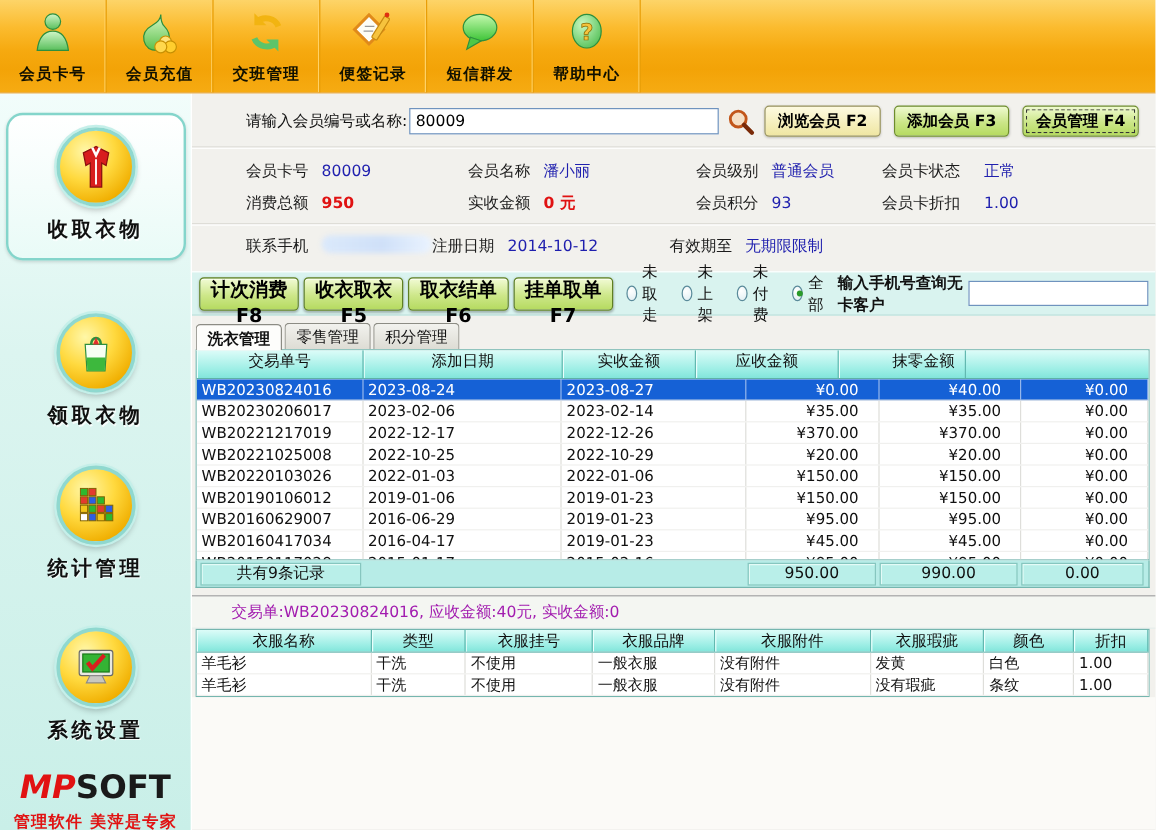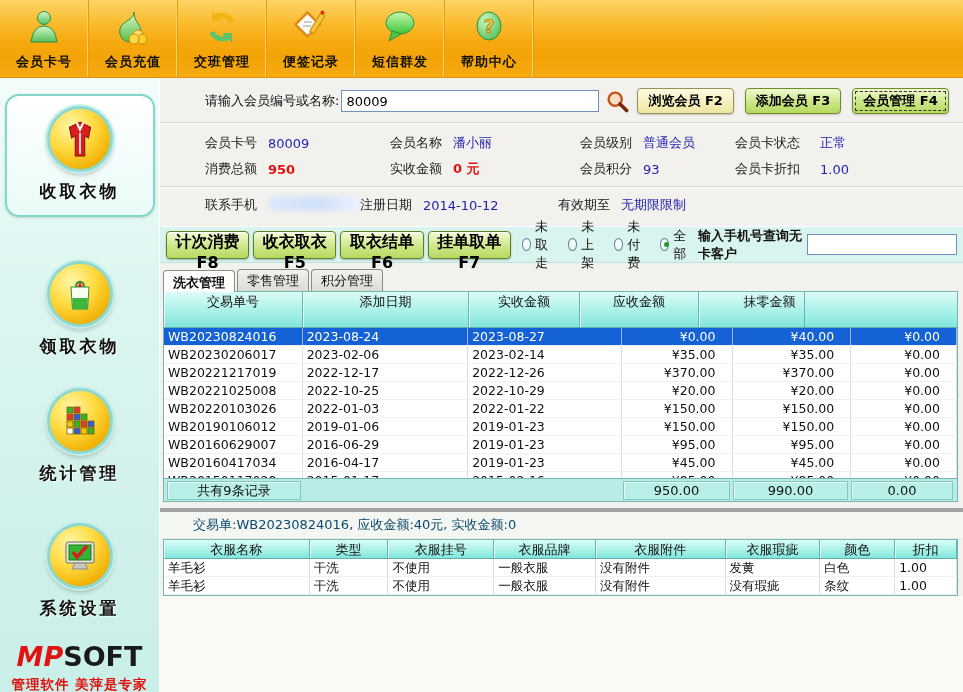--- a/index.html
+++ b/index.html
@@ -77,21 +77,21 @@
   .radio-label { font-size:13px; }
   .query-label { font-size:13px; font-weight:600; margin-left:8px; }
   .query-input { width:150px; height:21px; border:1px solid #6f93be; background:#fff; margin-left:4px; font-family:inherit; }
 
   .tabs { display:flex; margin:6px 0 0 3px; height:22px; }
   .tab { padding:2px 9px 0; font-size:13px; border:1px solid #8c8c84; border-bottom:none; border-radius:4px 4px 0 0;
          background:linear-gradient(180deg,#f2f2ee,#dddcd4); margin-right:2px; cursor:pointer; }
   .tab.active { background:#fdfdfb; position:relative; top:1px; padding-top:3px; font-weight:600; }
 
   .orders-table { width:795px; margin-left:3px; border:1px solid #75b6af; background:#fff; }
-  .thead { display:flex; height:36px; background:linear-gradient(180deg,#dcfcf8,#9ceee5 70%,#82e5db);
+  .thead { display:flex; height:24px; background:linear-gradient(180deg,#dcfcf8,#9ceee5 70%,#82e5db);
            border-bottom:1px solid #5fb0a8; }
   .th { font-size:13px; text-align:center; line-height:19px; border-right:1px solid #62b8b0;
         box-shadow:inset 1px 0 0 #eafffc; overflow:hidden; white-space:nowrap; }
   .tbody { height:150px; overflow:hidden; background:#fff; }
   .tr { display:flex; height:18px; border-bottom:1px solid #f0f0ee; cursor:pointer; }
   .td { font-size:12.5px; line-height:17px; padding:0 4px; border-right:1px solid #dededa;
         overflow:hidden; white-space:nowrap; }
   .td.r { text-align:right; padding-right:16px; }
   .tr.sel { background:#1561d6; color:#fff; }
   .tr.sel .td { border-right-color:rgba(255,255,255,.55); }
@@ -99,22 +99,22 @@
   .sum-row { width:795px; margin-left:3px; height:23px; background:#b7ece7; border:1px solid #75b6af; border-top:none;
              display:flex; align-items:center; }
   .sum-box { height:19px; line-height:17px; text-align:center; font-size:13px; background:#b9efe9;
              border:1px solid #86c6bf; box-shadow:inset 1px 1px 0 #e4fbf7; }
   .sum-count { width:134px; margin-left:3px; }
   .sum-spacer { width:322px; }
   .sum-a { width:107px; margin-right:3px; }
   .sum-b { width:115px; margin-right:3px; }
   .sum-c { width:102px; }
 
-  .order-info { margin-top:6px; border-top:4px solid #a3a3a3; border-bottom:1px solid #e6eeea; background:#f4f6f2;
-                padding:4px 0 4px 33px; font-size:13px; color:#0c4a6e; }
+  .order-info { margin-top:6px; border-top:1px solid #a3a3a3; border-bottom:1px solid #e6eeea; background:#f4f6f2;
+                padding:4px 0 4px 33px; font-size:13px; color:#a21caf; }
 
   .items-table { width:795px; margin-left:3px; border:1px solid #75b6af; background:#fff; }
   .items-table .tbody2 { background:#fff; }
   .tr2 { display:flex; height:18px; border-bottom:1px solid #f0f0ee; cursor:pointer; }
   .bottom-fill { height:110px; background:#fbfaf7; }
 </style>
 </head>
 <body>
 
 <div class="toolbar">
@@ -388,21 +388,21 @@
             <div class="td" style="width: 139px;">WB20221025008</div>
             <div class="td" style="width: 166px;">2022-10-25</div>
             <div class="td" style="width: 154px;">2022-10-29</div>
             <div class="td r" style="width: 111px;">¥20.00</div>
             <div class="td r" style="width: 119px;">¥20.00</div>
             <div class="td r" style="width: 106px;">¥0.00</div>
           </div>
           <div class="tr">
             <div class="td" style="width: 139px;">WB20220103026</div>
             <div class="td" style="width: 166px;">2022-01-03</div>
-            <div class="td" style="width: 154px;">2022-01-22</div>
+            <div class="td" style="width: 154px;">2022-01-06</div>
             <div class="td r" style="width: 111px;">¥150.00</div>
             <div class="td r" style="width: 119px;">¥150.00</div>
             <div class="td r" style="width: 106px;">¥0.00</div>
           </div>
           <div class="tr">
             <div class="td" style="width: 139px;">WB20190106012</div>
             <div class="td" style="width: 166px;">2019-01-06</div>
             <div class="td" style="width: 154px;">2019-01-23</div>
             <div class="td r" style="width: 111px;">¥150.00</div>
             <div class="td r" style="width: 119px;">¥150.00</div>

